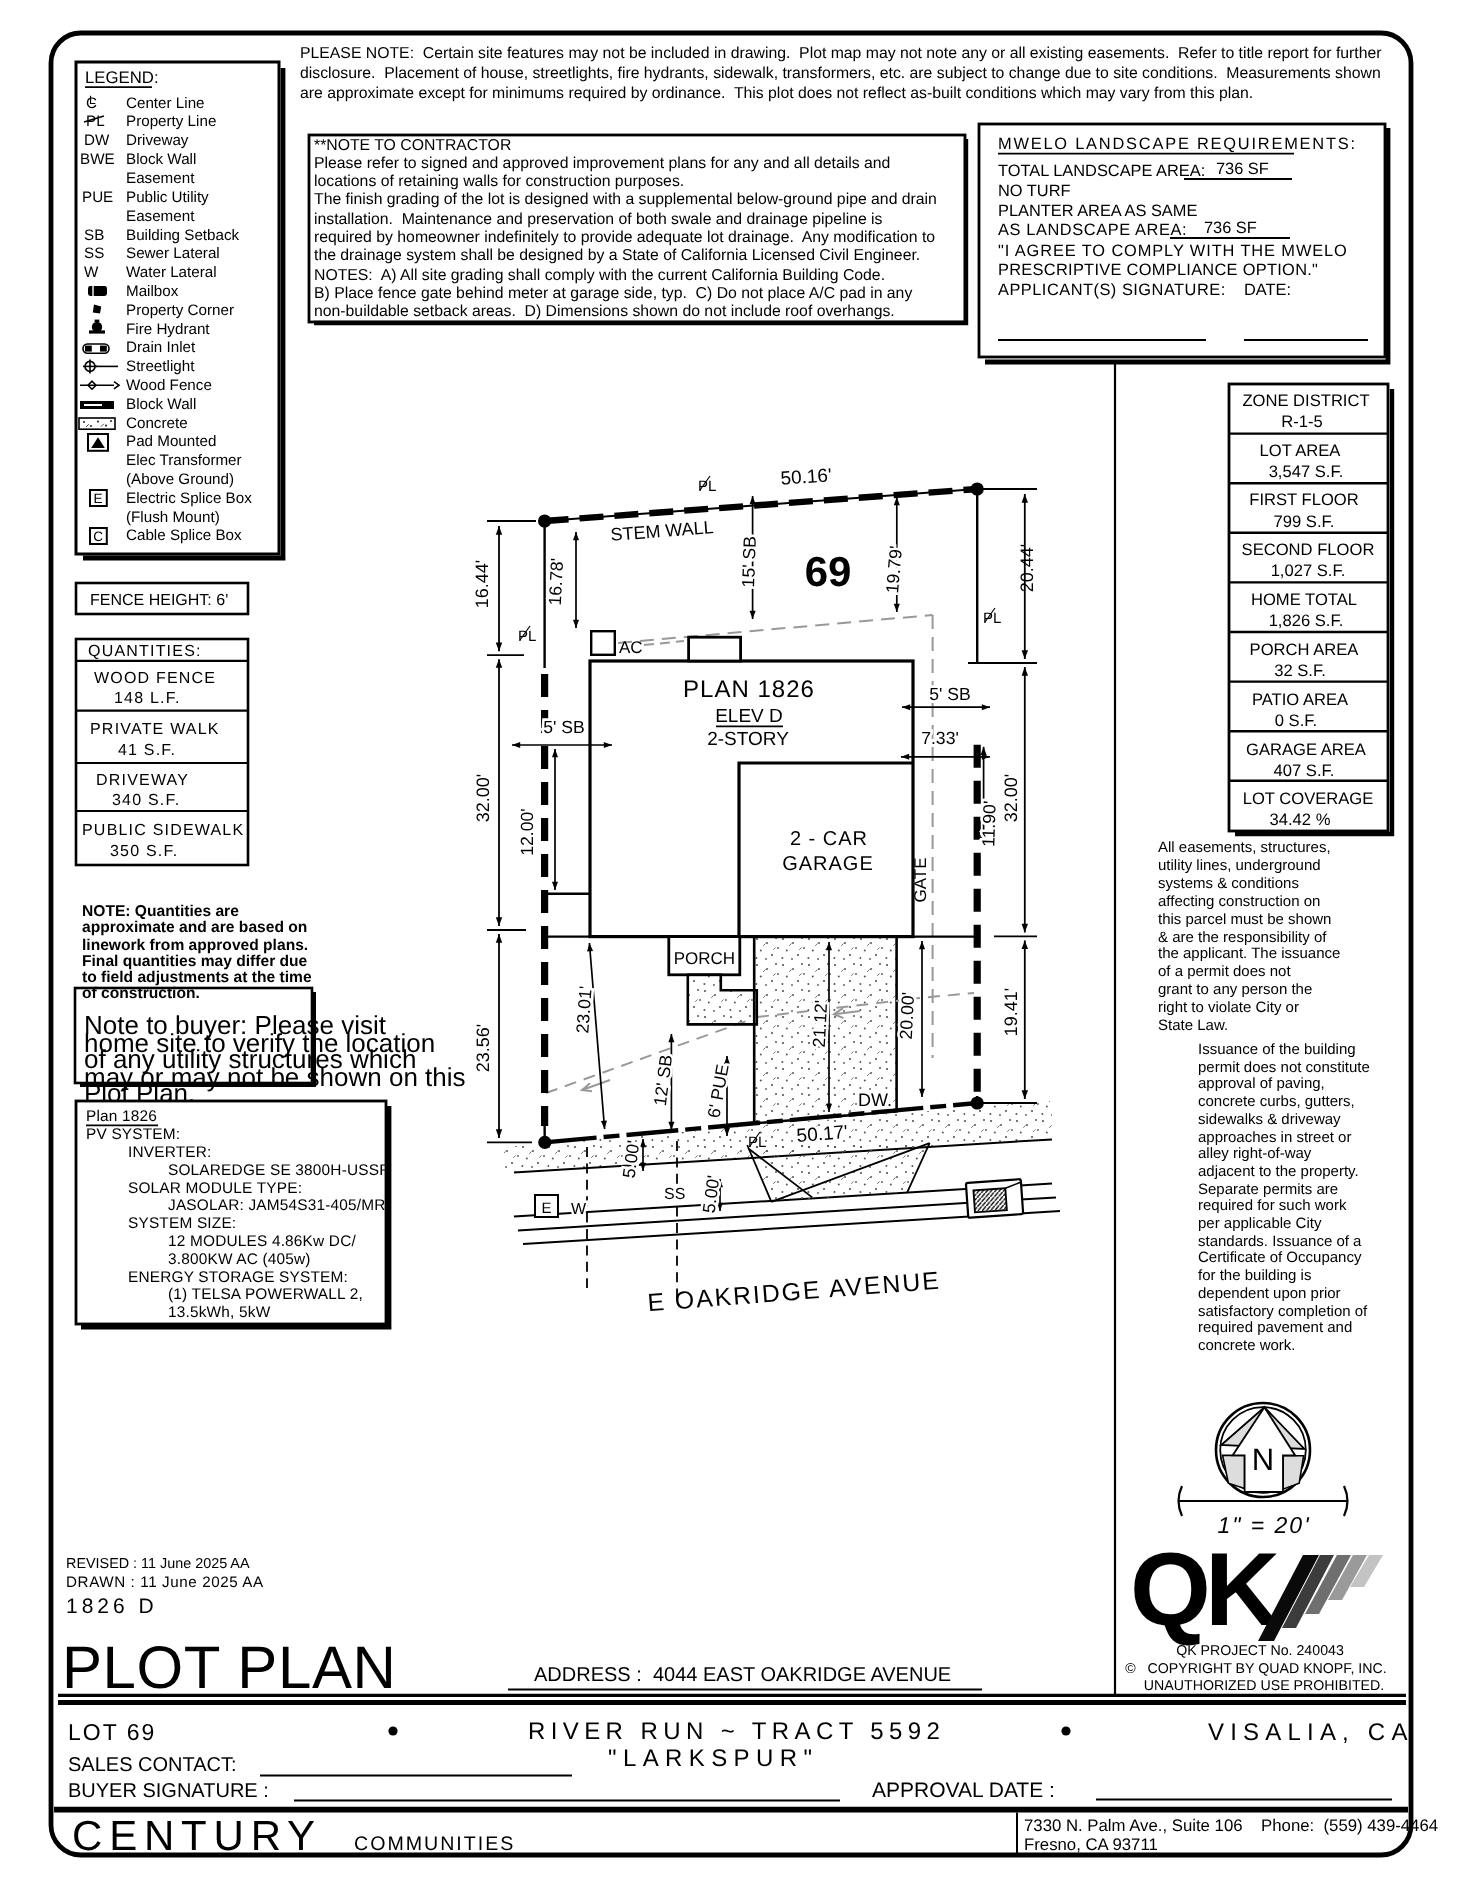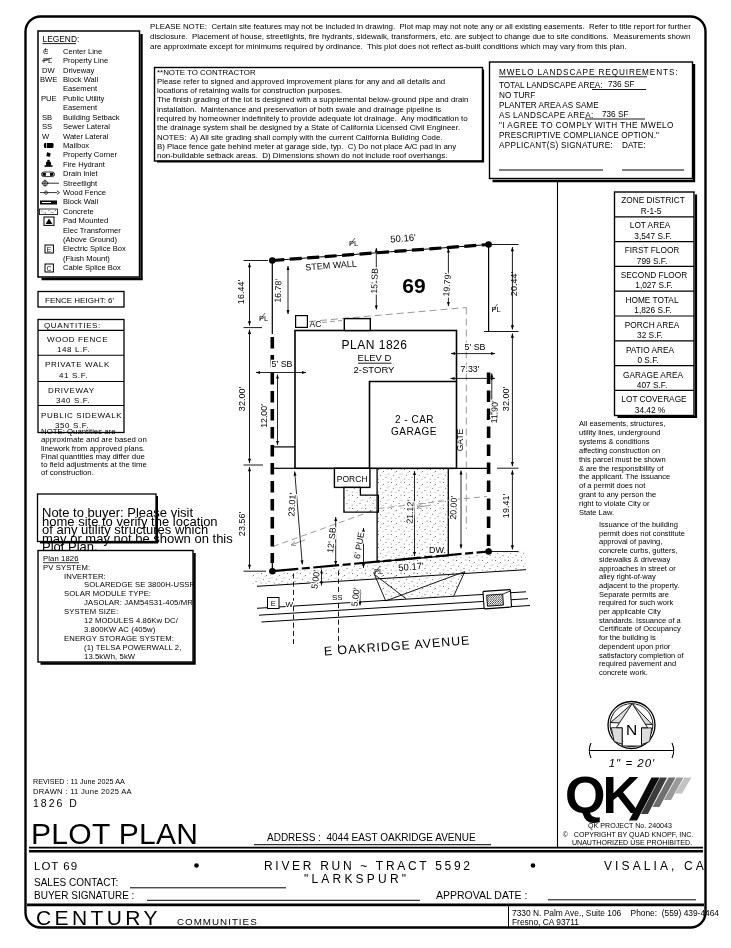--- a/index.html
+++ b/index.html
@@ -10,21 +10,21 @@
 svg text{font-family:"Liberation Sans",sans-serif;fill:#000;}
 </style>
 </head>
 <body>
 <div class="page">
 
 <div class="t" style="left:150px;top:22px;width:556px;font-size:7.9px;line-height:9.9px;">PLEASE NOTE:&nbsp; Certain site features may not be included in drawing.&nbsp; Plot map may not note any or all existing easements.&nbsp; Refer to title report for further<br>disclosure.&nbsp; Placement of house, streetlights, fire hydrants, sidewalk, transformers, etc. are subject to change due to site conditions.&nbsp; Measurements shown<br>are approximate except for minimums required by ordinance.&nbsp; This plot does not reflect as-built conditions which may vary from this plan.</div>
 
 <div class="t" style="left:157px;top:67.5px;width:324px;font-size:7.9px;line-height:9.3px;">**NOTE TO CONTRACTOR<br>Please refer to signed and approved improvement plans for any and all details and<br>locations of retaining walls for construction purposes.<br>The finish grading of the lot is designed with a supplemental below-ground pipe and drain<br>installation.&nbsp; Maintenance and preservation of both swale and drainage pipeline is<br>required by homeowner indefinitely to provide adequate lot drainage.&nbsp; Any modification to<br>the drainage system shall be designed by a State of California Licensed Civil Engineer.<br>NOTES:&nbsp; A) All site grading shall comply with the current California Building Code.<br>B) Place fence gate behind meter at garage side, typ.&nbsp; C) Do not place A/C pad in any<br>non-buildable setback areas.&nbsp; D) Dimensions shown do not include roof overhangs.</div>
 
-<div class="t" style="left:41px;top:428px;width:120px;font-size:7.8px;line-height:8.3px;">NOTE: Quantities are<br>approximate and are based on<br>linework from approved plans.<br>Final quantities may differ due<br>to field adjustments at the time<br>of construction.</div>
+<div class="t" style="left:41px;top:452px;width:120px;font-size:7.8px;line-height:8.3px;font-weight:bold;">NOTE: Quantities are<br>approximate and are based on<br>linework from approved plans.<br>Final quantities may differ due<br>to field adjustments at the time<br>of construction.</div>
 
 <div class="t" style="left:42px;top:509px;width:116px;font-size:13px;line-height:8.6px;">Note to buyer: Please visit<br>home site to verify the location<br>of any utility structures which<br>may or may not be shown on this<br>Plot Plan.</div>
 
 <div class="t" style="left:579px;top:420px;width:106px;font-size:7.5px;line-height:8.9px;">All easements, structures,<br>utility lines, underground<br>systems &amp; conditions<br>affecting construction on<br>this parcel must be shown<br>&amp; are the responsibility of<br>the applicant. The issuance<br>of a permit does not<br>grant to any person the<br>right to violate City or<br>State Law.</div>
 
 <div class="t" style="left:599px;top:521px;width:106px;font-size:7.5px;line-height:8.7px;">Issuance of the building<br>permit does not constitute<br>approval of paving,<br>concrete curbs, gutters,<br>sidewalks &amp; driveway<br>approaches in street or<br>alley right-of-way<br>adjacent to the property.<br>Separate permits are<br>required for such work<br>per applicable City<br>standards. Issuance of a<br>Certificate of Occupancy<br>for the building is<br>dependent upon prior<br>satisfactory completion of<br>required pavement and<br>concrete work.</div>
 
 <svg class="abs" style="left:0;top:0;" width="731" height="948" viewBox="0 0 731 948">
 <defs>
 <marker id="ar" viewBox="0 0 8 8" refX="7.5" refY="4" markerWidth="5.5" markerHeight="5.5" orient="auto-start-reverse">

